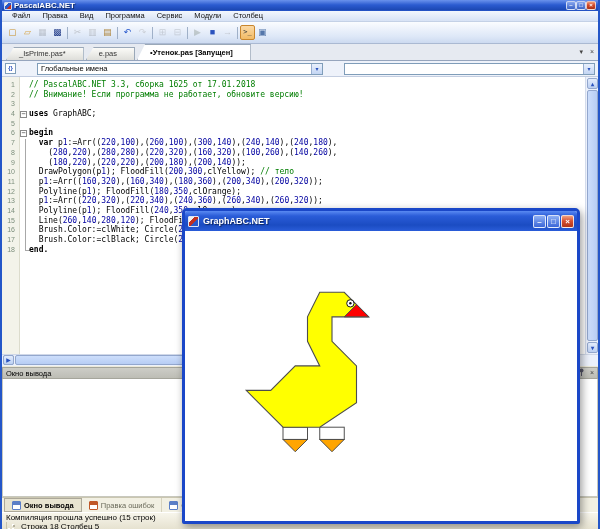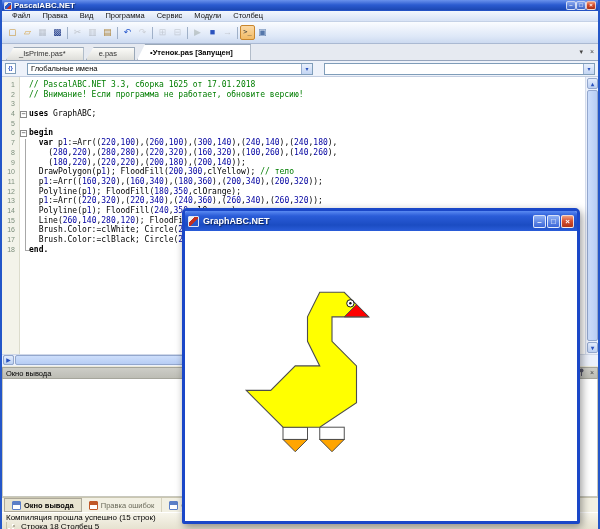--- a/index.html
+++ b/index.html
@@ -43,21 +43,21 @@
     align-items:flex-end; padding-left:4px; border-bottom:1px solid #96a5bd; }
   .dtab { height:13px; line-height:12px; padding:0 17px 0 12px; margin-right:2px;
     font-size:7.5px; color:#333; background:linear-gradient(180deg,#fbfbf8,#dededa);
     border:1px solid #9aa8b8; border-bottom:none;
     clip-path:polygon(8px 0,100% 0,100% 100%,0 100%); }
   .dtab.active { height:16px; line-height:15px; background:#fff; font-weight:bold; color:#000; }
   .tabrow-ctl { position:absolute; right:4px; top:4px; display:flex; gap:7px;
     font-size:7px; color:#444; }
 
   
-  .comborow { height:16px; display:flex; align-items:center; gap:11px; padding:0 3px;
+  .comborow { height:16px; display:flex; align-items:center; gap:21px; padding:0 3px;
     background:#eef2fa; border-bottom:1px solid #c3cde0; }
   .nav-ico { width:11px; height:11px; background:#fff; border:1px solid #7f9db9;
     color:#2a52be; font-size:6px; line-height:9px; text-align:center; font-weight:bold; }
   .combo { position:relative; height:12px; background:#fff; border:1px solid #7f9db9;
     font-size:7.5px; line-height:10px; padding:0 14px 0 3px; color:#000; }
   .combo .arr { position:absolute; right:0; top:0; width:11px; height:100%;
     background:linear-gradient(180deg,#e9f0fd,#c3d5f3); border-left:1px solid #98aed0;
     color:#2a52be; font-size:6px; line-height:10px; text-align:center; }
   .combo.scope { width:286px; }
   .combo.member { flex:1; }

